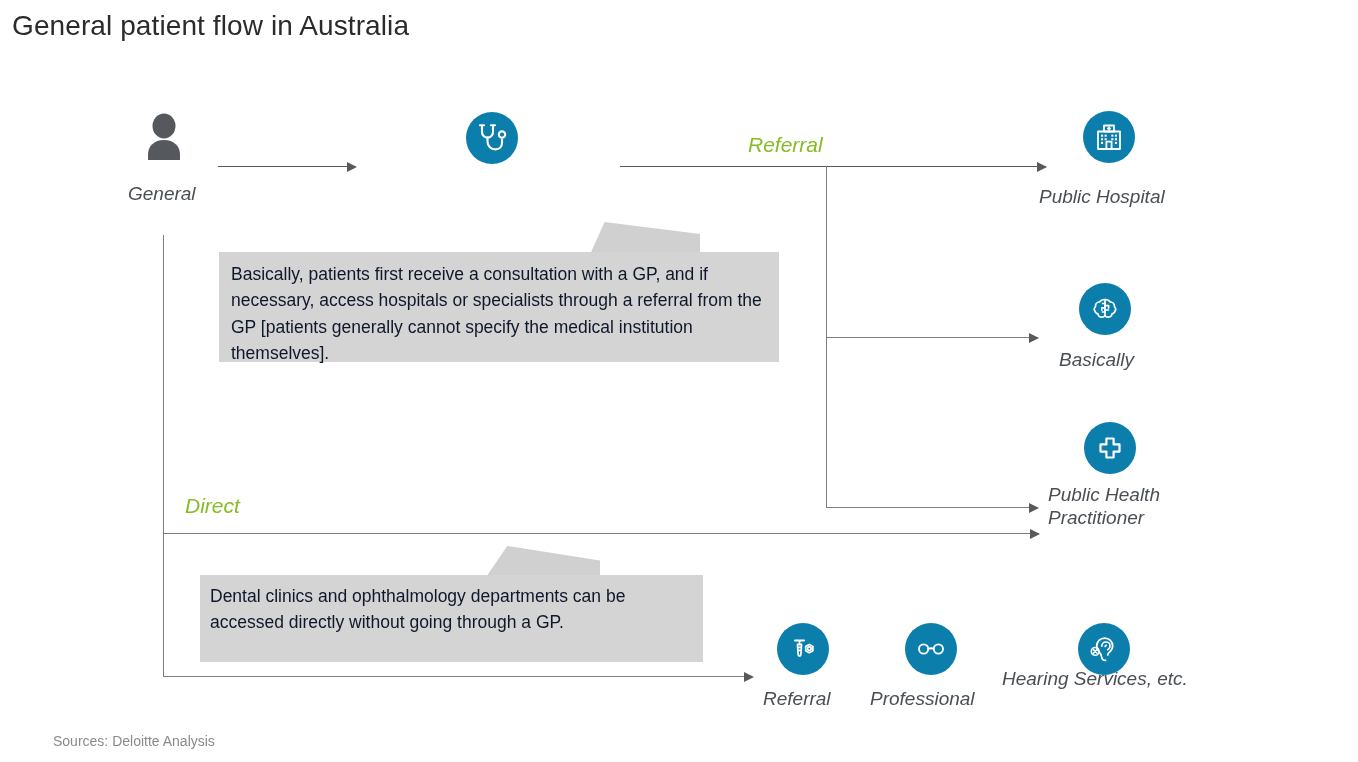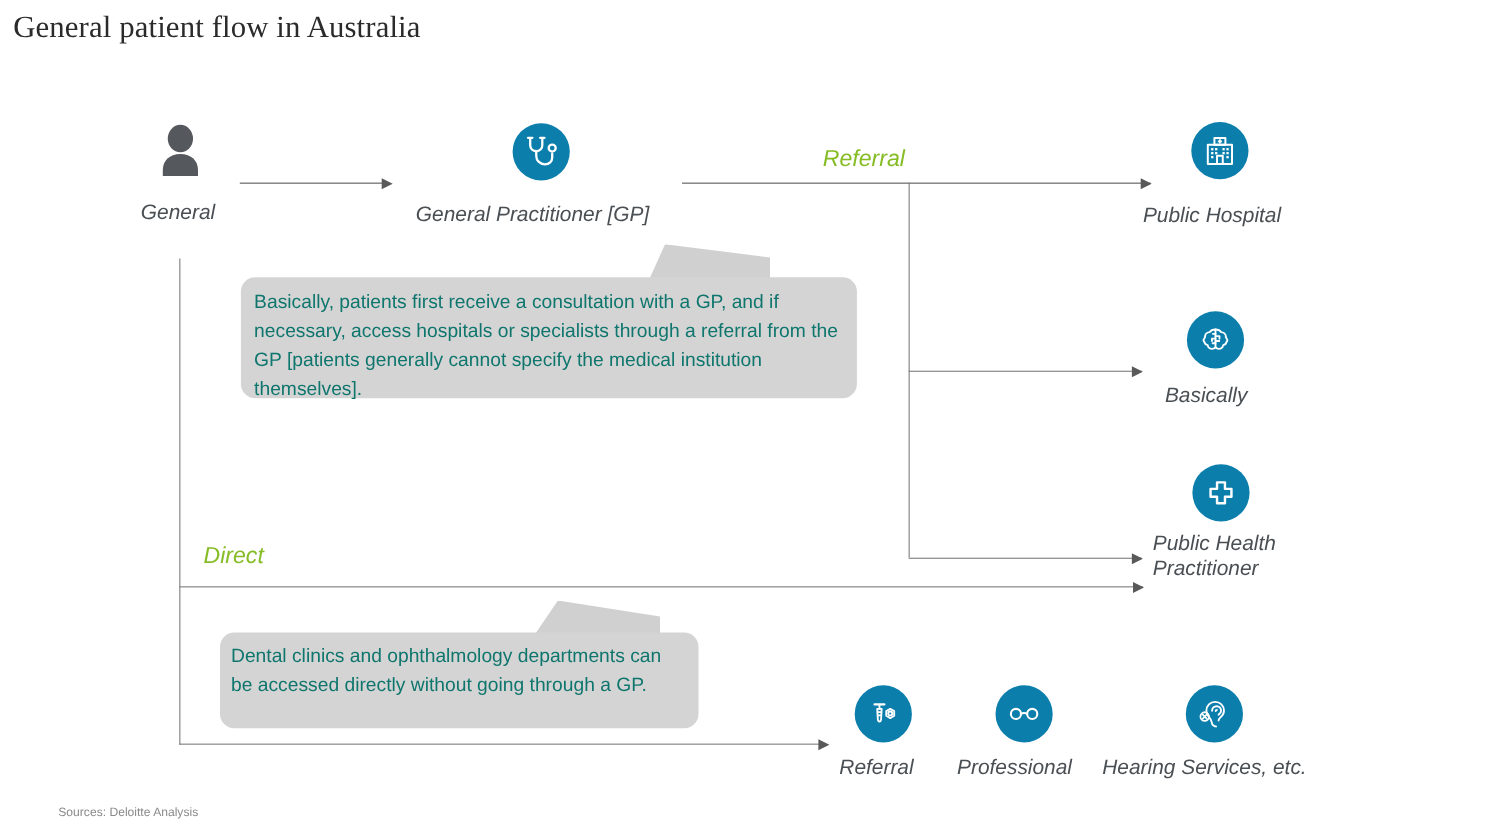--- a/index.html
+++ b/index.html
@@ -26,29 +26,28 @@
   
   .slide-title {
     position: absolute;
     left: 12px;
     top: 10px;
     font-size: 28px;
     font-weight: 400;
     color: #2b2b2b;
     letter-spacing: 0.1px;
     white-space: nowrap;
-    font-family: Liberation Serif, serif;
   }
 
   
   .sources {
     position: absolute;
     left: 53px;
     top: 733px;
-    font-size: 11px;
+    font-size: 14px;
     color: #8a8a8a;
     white-space: nowrap;
   }
   .node-icon {
     position: absolute;
     border-radius: 50%;
     background: #0b7eac;
     display: flex;
     align-items: center;
     justify-content: center;
@@ -97,25 +96,24 @@
     font-weight: 400;
     font-size: 21px;
     color: #86bc25;
     white-space: nowrap;
   }
 
   
   .callout {
     position: absolute;
     background: #d4d4d4;
-    color: #0f766e;
+    color: #0f172a;
     font-size: 17.5px;
     line-height: 1.50;
     box-sizing: border-box;
-    border-radius: 13px;
   }
   .callout .callout-text {
     display: block;
     white-space: pre-line;
   }
   .callout-tail {
     position: absolute;
     background: #d0d0d0;
   }
 </style>
@@ -139,21 +137,20 @@
 
   <div class="node-icon" style="left:466px; top:112px; width:52px; height:52px;">
     <svg width="34" height="34" viewBox="0 0 34 34" fill="none" stroke="#ffffff" stroke-width="2.1" stroke-linecap="round" stroke-linejoin="round">
       <path d="M7 5v6a5.5 5.5 0 0 0 11 0V5"></path>
       <line x1="5" y1="4.3" x2="9" y2="4.3"></line>
       <line x1="16" y1="4.3" x2="20" y2="4.3"></line>
       <path d="M12.5 16.6v4.2c0 4.3 3.6 7.6 7.9 7.6 4 0 6.6-2.8 6.6-6.3v-3.4"></path>
       <circle cx="27" cy="13.6" r="3.2"></circle>
     </svg>
   </div>
-  <div class="node-label" style="left:378px; top:185px;">General Practitioner [GP]</div>
 
   <div class="branch-label" style="left:748px; top:133px;">Referral</div>
 
   <div class="ln ln-h" style="left:620px; top:166px; width:426px;"></div>
   <div class="arrowhead" style="left:1037px; top:161.5px;"></div>
 
   <div class="ln ln-v ln-thin" style="left:826px; top:166px; height:341px;"></div>
 
   <div class="ln ln-h ln-thin" style="left:826px; top:337px; width:212px;"></div>
   <div class="arrowhead" style="left:1029px; top:332.5px;"></div>
@@ -211,21 +208,21 @@
   <div class="branch-label" style="left:185px; top:494px;">Direct</div>
 
   <div class="ln ln-h ln-thin" style="left:163px; top:533px; width:876px;"></div>
   <div class="arrowhead" style="left:1030px; top:528.5px;"></div>
 
   <div class="ln ln-h ln-thin" style="left:163px; top:676px; width:588px;"></div>
   <div class="arrowhead" style="left:744px; top:671.5px;"></div>
 
   <div class="callout-tail" style="left:440px; top:546px; width:160px; height:40px;
               clip-path: polygon(25% 100%, 42% 0%, 100% 36%, 100% 100%);"></div>
-  <div class="callout" style="left:200px; top:575px; width:435px; height:87px; padding:8px 14px 10px 10px;">
+  <div class="callout" style="left:200px; top:575px; width:503px; height:87px; padding:8px 14px 10px 10px;">
     <span class="callout-text">Dental clinics and ophthalmology departments can be accessed directly without going through a GP.</span>
   </div>
 
   <div class="node-icon" style="left:777px; top:623px; width:52px; height:52px;">
     <svg width="32" height="32" viewBox="0 0 32 32" fill="none" stroke="#ffffff" stroke-width="1.7" stroke-linecap="round" stroke-linejoin="round">
       <line x1="8" y1="7.4" x2="17" y2="7.4" stroke-width="2"></line>
       <path d="M12.5 8.2v3.2"></path>
       <path d="M10.5 11.4h4l-.5 9.2c-.07 1.3-.9 2.3-1.5 2.3s-1.43-1-1.5-2.3z"></path>
       <path d="M10.9 14.4h3.2M11.1 17.4h2.8"></path>
       <path d="M22.3 11.4l3.6 2.1v4.2l-3.6 2.1-3.6-2.1v-4.2z"></path>
@@ -245,17 +242,17 @@
 
   <div class="node-icon" style="left:1078px; top:623px; width:52px; height:52px;">
     <svg width="34" height="34" viewBox="0 0 34 34" fill="none" stroke="#ffffff" stroke-width="1.7" stroke-linecap="round" stroke-linejoin="round">
       <path d="M18.5 28.4c-2.3 0-3.6-1.6-3.9-3.6-.3-2.1-1.1-3.3-2.3-4.6-1.6-1.7-2.6-3.6-2.6-6.1 0-4.6 3.5-8 8-8s8 3.4 8 8c0 3.2-1.8 4.9-3.4 6.3-1 .9-1.5 1.6-1.5 2.6"></path>
       <path d="M14.9 14.1c0-2.4 1.8-4.1 4.1-4.1s4.1 1.8 4.1 4.1c0 1.9-1.3 2.8-2.3 3.6"></path>
       <path d="M18.2 14.4c0-.6.5-1.1 1.1-1.1"></path>
       <circle cx="8.2" cy="19.4" r="3.9" stroke-width="1.6"></circle>
       <path d="M6.4 17.6l3.6 3.6M10 17.6l-3.6 3.6" stroke-width="1.6"></path>
     </svg>
   </div>
-  <div class="node-label" style="left:1002px; top:688px;">Hearing Services, etc.</div>
+  <div class="node-label" style="left:1002px; top:668px;">Hearing Services, etc.</div>
 
   <div class="sources">Sources:  Deloitte Analysis</div>
 
 </div>
 
 </body></html>

